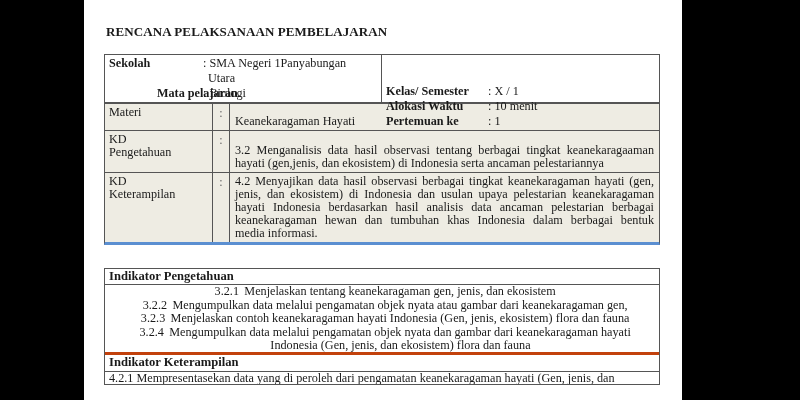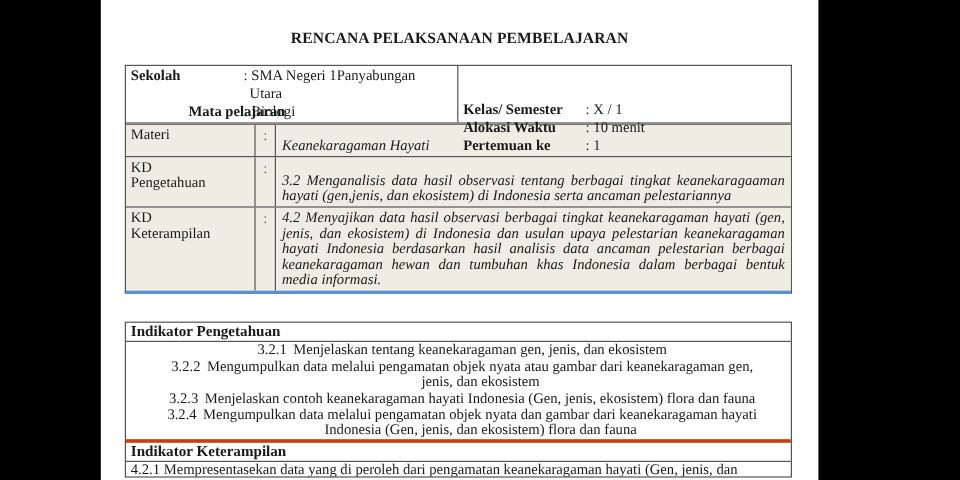--- a/index.html
+++ b/index.html
@@ -9,38 +9,38 @@
     font-family: "Liberation Serif", "DejaVu Serif", serif;
     color: #1a1a1a;
     position: relative;
   }
   .page {
     position: absolute; left: 84px; top: 0; width: 598px; height: 400px;
     background: #ffffff; overflow: hidden;
   }
   .doc-title {
     position: absolute; left: 0; width: 598px; top: 24px;
-    text-align: center; font-weight: bold; font-size: 13px; letter-spacing: 0.1px;
+    text-align: left; font-weight: bold; font-size: 13px; letter-spacing: 0.1px; padding-left: 22px;
   }
   
   .tbl1 {
     position: absolute; left: 20px; top: 54px; width: 554px;
     border: 1px solid #555; border-bottom: 3px solid #5b8fd1;
     font-size: 12.2px; line-height: 13px;
   }
   .hdr { display: flex; border-bottom: 1px solid #555; height: 47px; }
   .hdr .l { width: 276px; border-right: 1px solid #555; position: relative; }
   .hdr .r { flex: 1; position: relative; margin-top: 28px; }
   .kv { position: absolute; }
   .b { font-weight: bold; }
   .row { display: flex; background: #eeece3; border-top: 1px solid #555; }
   .row:first-of-type { border-top: none; }
   .row .c1 { width: 108px; padding: 2px 4px; font-weight: normal; border-right: 1px solid #555; box-sizing: border-box; }
   .row .c2 { width: 17px; border-right: 1px solid #555; text-align: center; color: #666; box-sizing: border-box; padding-top: 3px; }
-  .row .c3 { flex: 1; padding: 2px 5px; text-align: justify; font-style: italic; }
+  .row .c3 { flex: 1; padding: 2px 5px; text-align: justify; }
   .row .c3 .jl { text-align: justify; text-align-last: justify; display: block; }
   
   .tbl2 {
     position: absolute; left: 20px; top: 268px; width: 554px;
     border: 1px solid #555; font-size: 12.2px; line-height: 13.4px;
   }
   .tbl2 .sect {
     font-weight: bold; padding: 1px 4px; border-bottom: 1px solid #555; font-size: 12.6px;
   }
   .tbl2 .sect.mid { border-top: 3px solid #c2410c; }
@@ -115,21 +115,20 @@
   <div class="tbl2">
     <div class="sect">Indikator Pengetahuan</div>
 
     <div class="ind">
       <span class="num">3.2.1</span>
       <span>Menjelaskan tentang keanekaragaman gen, jenis, dan ekosistem</span>
     </div>
     <div class="ind">
       <span class="num">3.2.2</span>
       <span>Mengumpulkan data melalui pengamatan objek nyata atau gambar dari keanekaragaman gen,</span>
-      <div class="cont">jenis, dan ekosistem</div>
     </div>
     <div class="ind">
       <span class="num">3.2.3</span>
       <span>Menjelaskan contoh keanekaragaman hayati Indonesia (Gen, jenis, ekosistem) flora dan fauna</span>
     </div>
     <div class="ind">
       <span class="num">3.2.4</span>
       <span>Mengumpulkan data melalui pengamatan objek nyata dan gambar dari keanekaragaman hayati</span>
       <div class="cont">Indonesia (Gen, jenis, dan ekosistem) flora dan fauna</div>
     </div>

